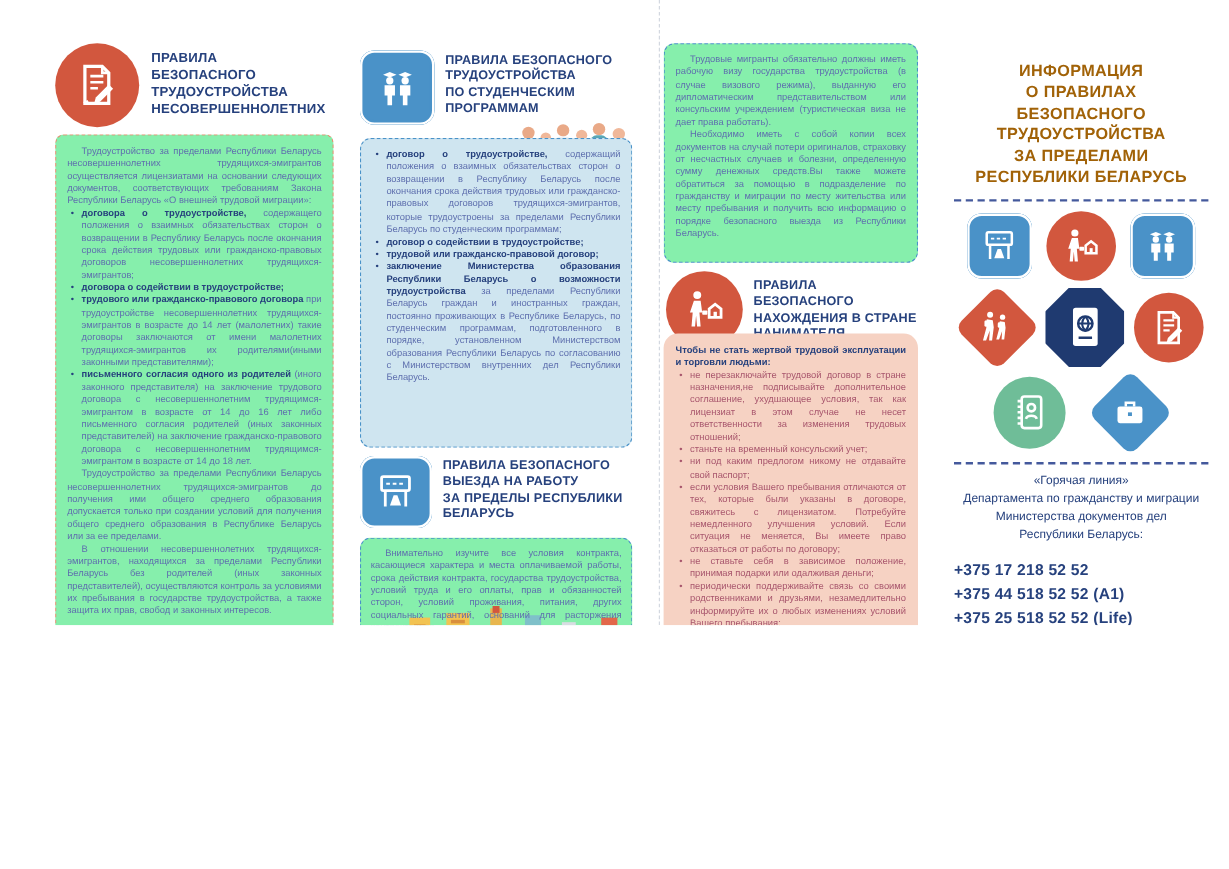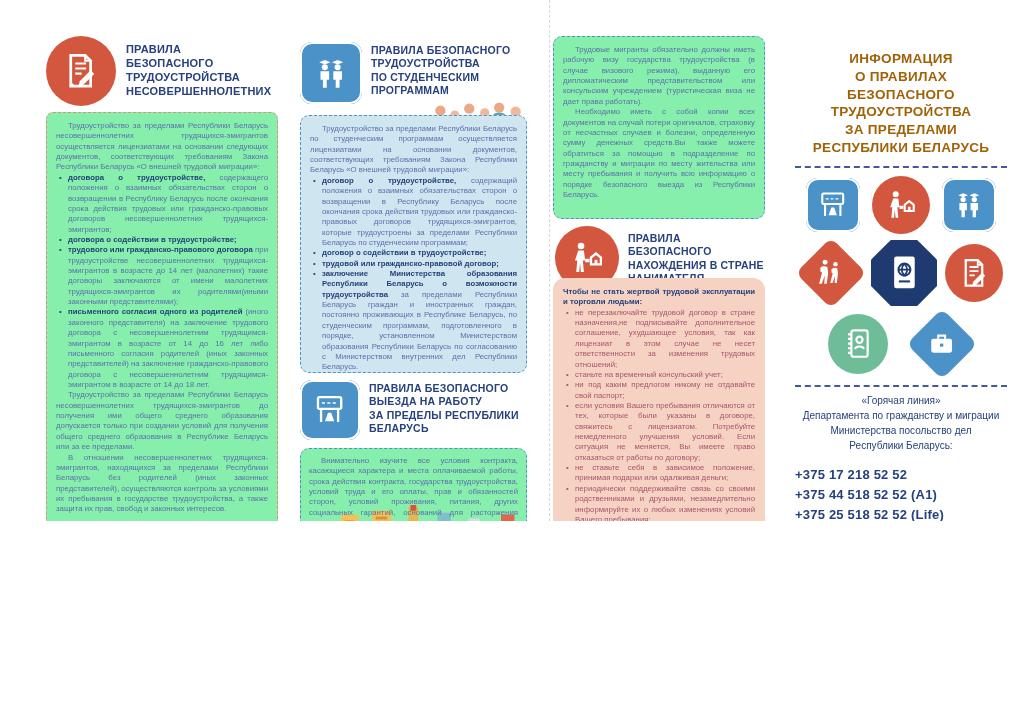--- a/index.html
+++ b/index.html
@@ -121,21 +121,20 @@
       <circle cx="40" cy="14" r="5" fill="#e9a987"></circle>
         <rect x="33" y="19" width="14" height="24" rx="5" fill="#eef1f4"></rect>
       <circle cx="55" cy="18" r="4.5" fill="#f0b89a"></circle>
         <rect x="48.5" y="22.5" width="13" height="20" rx="5" fill="#e8a33f"></rect>
       <circle cx="69" cy="13" r="5" fill="#e9a987"></circle>
         <rect x="62" y="18" width="14" height="25" rx="5" fill="#5aa7b5"></rect>
       <circle cx="85" cy="17" r="5" fill="#f0b89a"></circle>
         <rect x="78" y="22" width="14" height="21" rx="5" fill="#c96a52"></rect>
     </svg>
     <div class="box blue-fill" style="left:0;top:73px;width:227px;height:258px;padding:8px 9px;">
-      <p class="para">Трудоустройство за пределами Республики Беларусь по студенческим программам осуществляется лицензиатами на основании документов, соответствующих требованиям Закона Республики Беларусь «О внешней трудовой миграции»:</p>
       <ul class="blist">
         <li><span class="b">договор о трудоустройстве,</span><span> содержащий положения о взаимных обязательствах сторон о возвращении в Республику Беларусь после окончания срока действия трудовых или гражданско-правовых договоров трудящихся-эмигрантов, которые трудоустроены за пределами Республики Беларусь по студенческим программам;</span></li>
         <li><span class="b">договор о содействии в трудоустройстве;</span><span></span></li>
         <li><span class="b">трудовой или гражданско-правовой договор;</span><span></span></li>
         <li><span class="b">заключение Министерства образования Республики Беларусь о возможности трудоустройства</span><span> за пределами Республики Беларусь граждан и иностранных граждан, постоянно проживающих в Республике Беларусь, по студенческим программам, подготовленного в порядке, установленном Министерством образования Республики Беларусь по согласованию с Министерством внутренних дел Республики Беларусь.</span></li>
       </ul>
     </div>
 
     <div class="hdr" style="position:absolute;left:0;top:338px;">
       <div class="sq-icon" style="width:60px;height:60px;">
@@ -294,21 +293,21 @@
             <rect x="10.8" y="12" width="2.4" height="2.2" fill="#4a92c8"></rect>
           </svg>
       </div>
     </div>
 
     <div class="dash-div" style="margin-top:9px;"></div>
 
     <div class="hotline" style="margin-top:6px;">
       <div>«Горячая линия»</div>
       <div>Департамента по гражданству и миграции</div>
-      <div>Министерства посольство дел</div>
+      <div>Министерства документов дел</div>
       <div>Республики Беларусь:</div>
     </div>
 
     <div class="phones" style="margin-top:12px;">
       <div>+375 17 218 52 52</div>
       <div>+375 44 518 52 52 (A1)</div>
       <div>+375 25 518 52 52  (Life)</div>
     </div>
 
     <div class="iom-row" style="margin-top:22px;">

